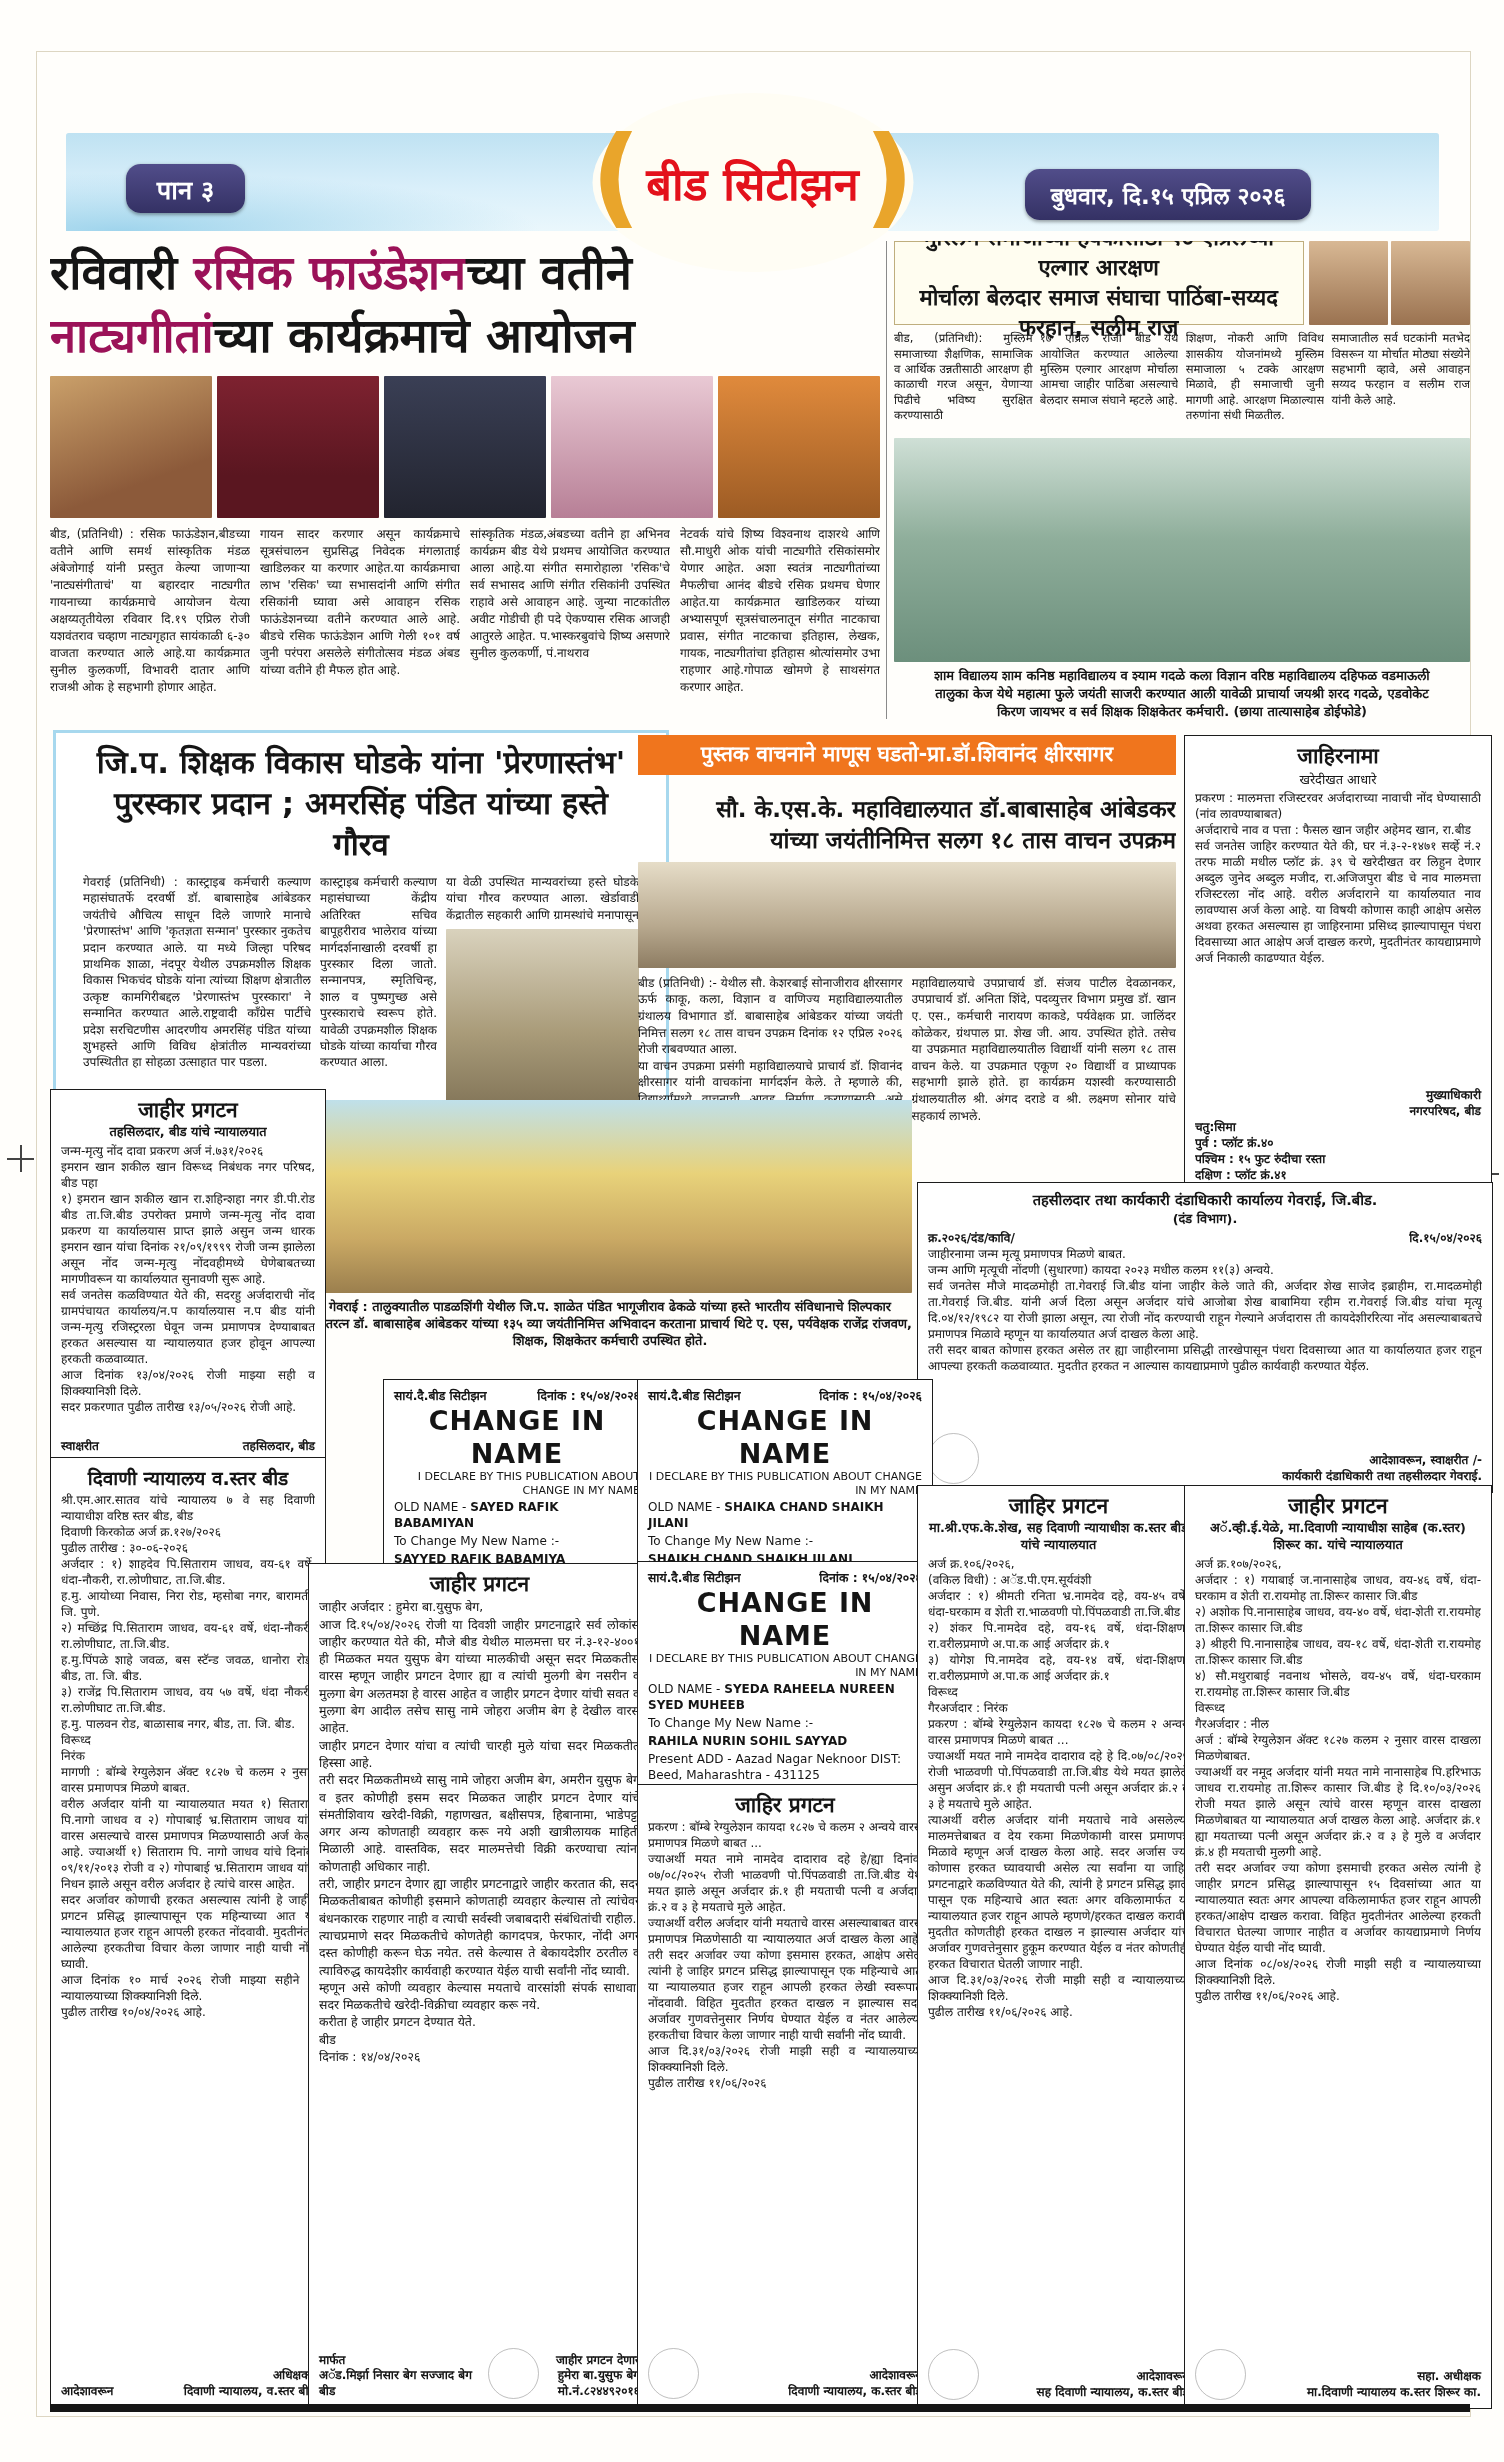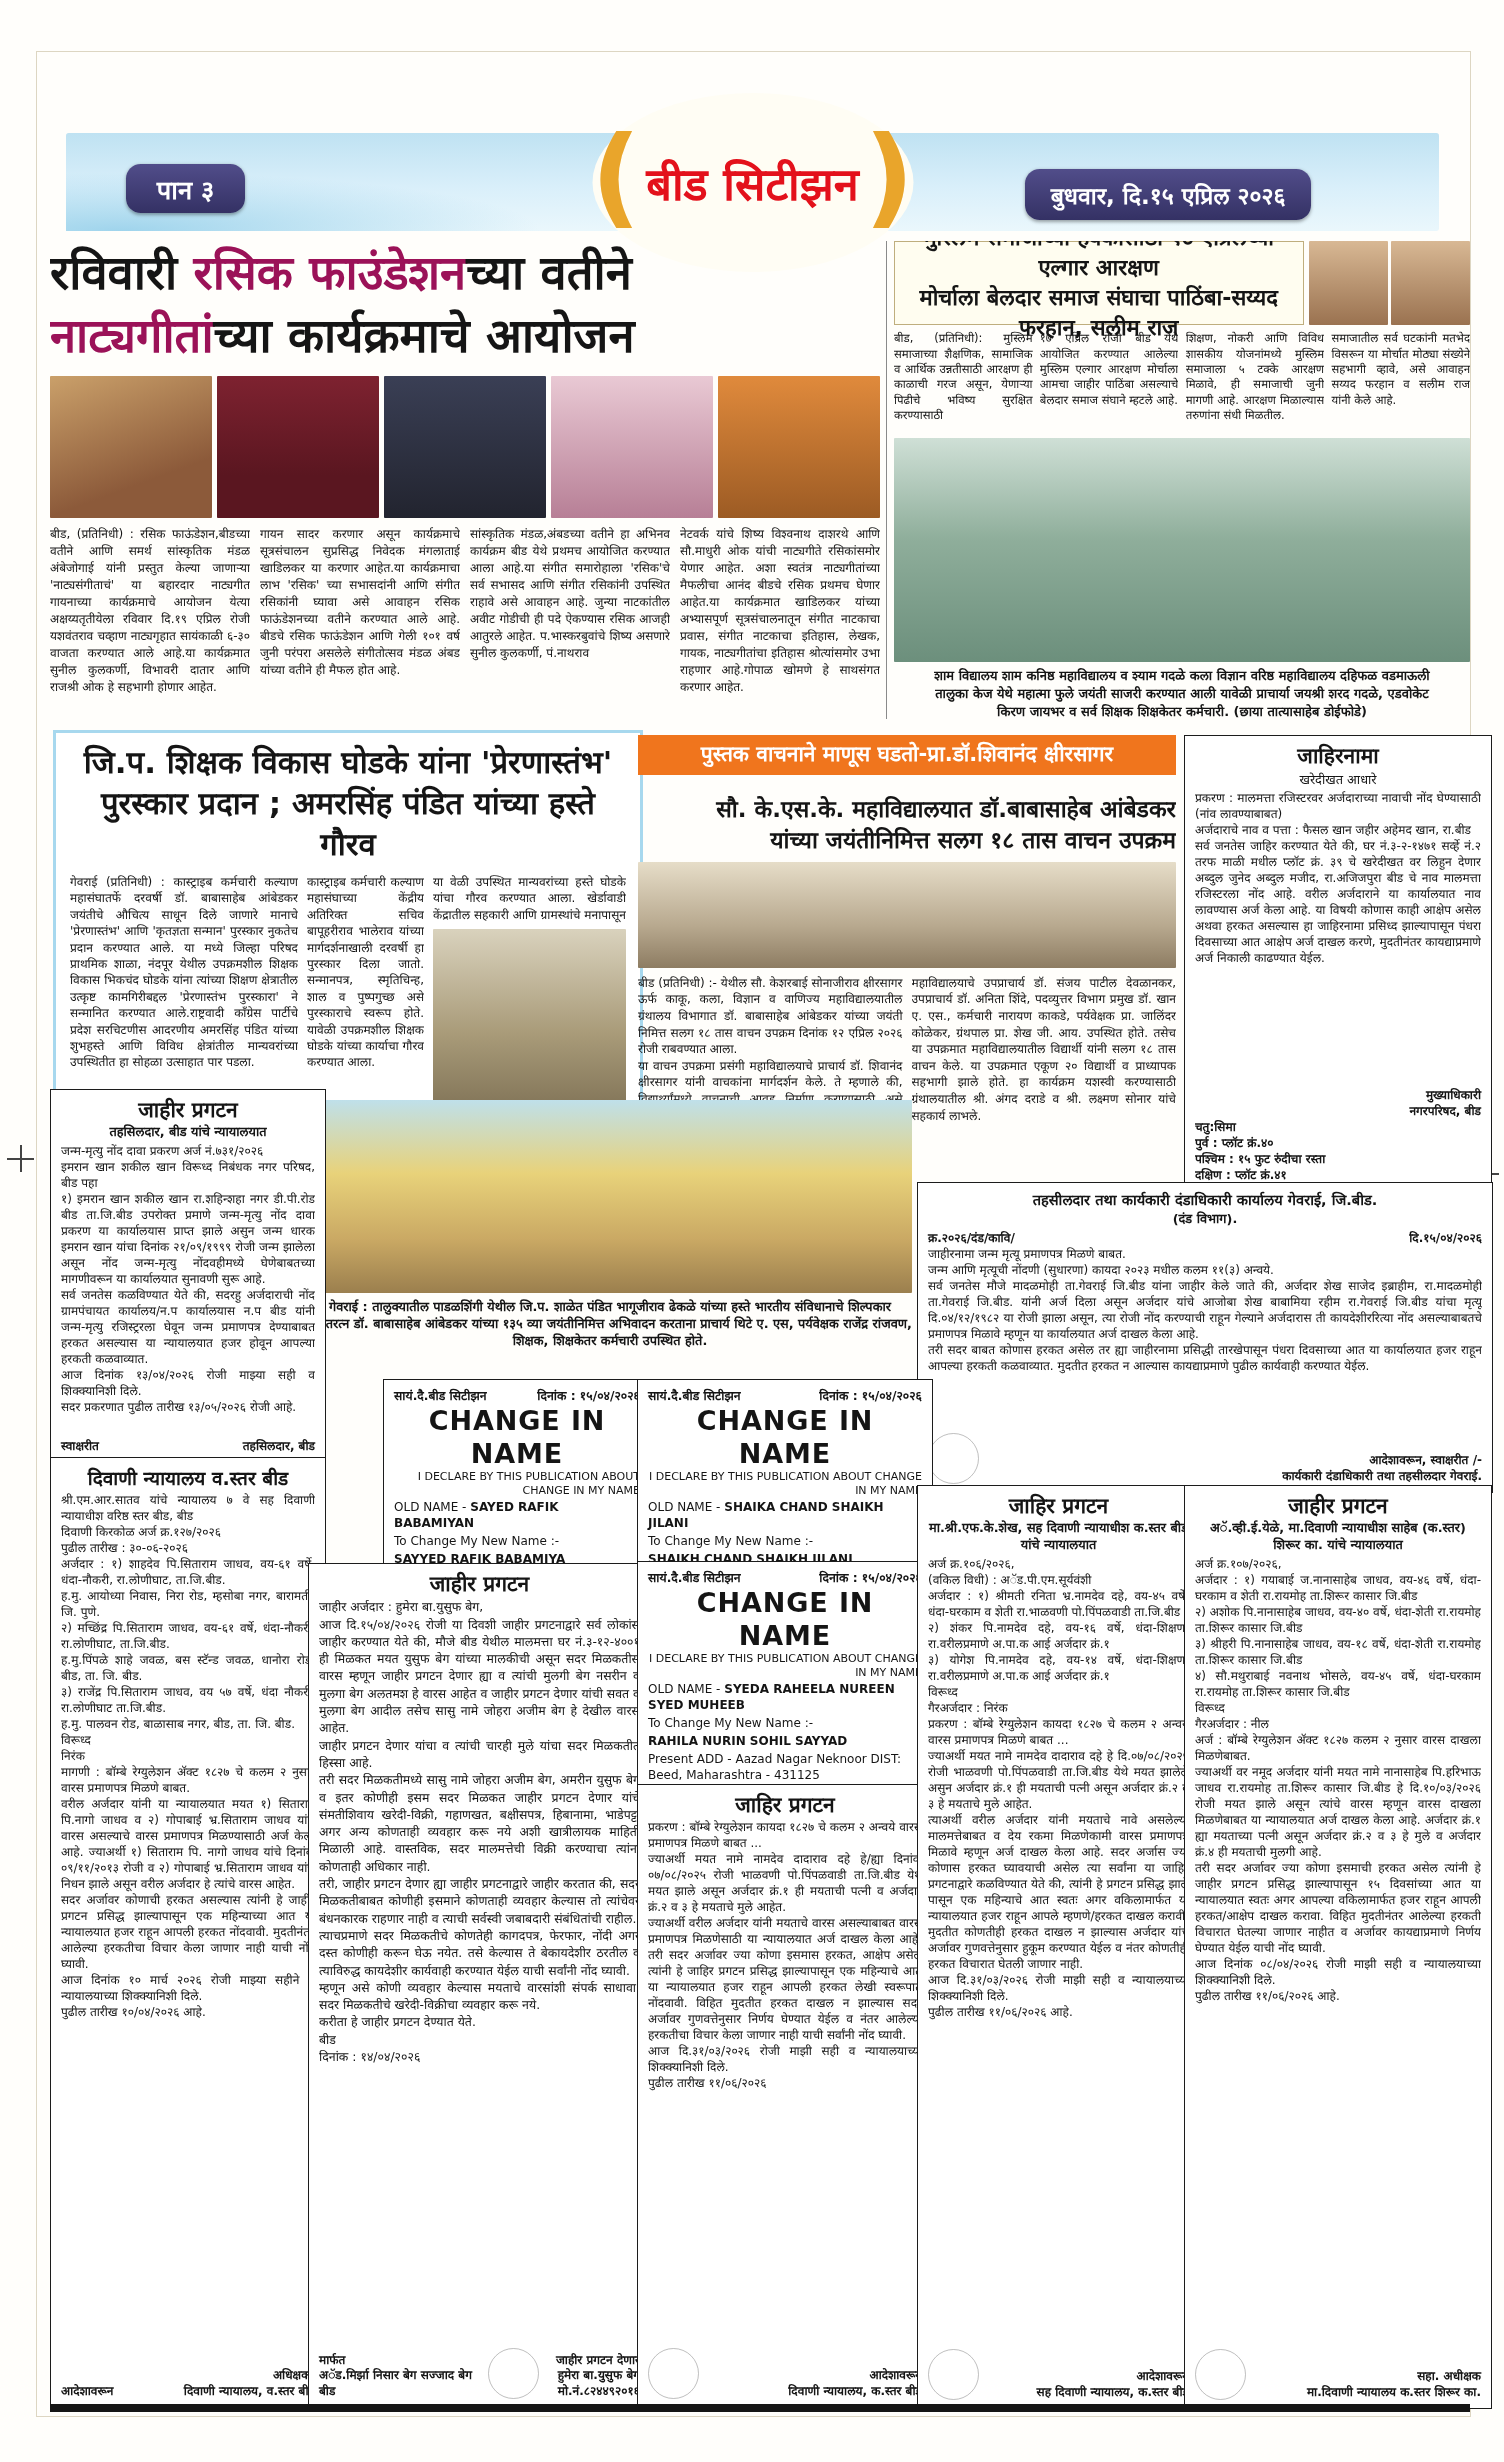--- a/index.html
+++ b/index.html
@@ -40,21 +40,21 @@
   
   .mus-headrow{display:flex;gap:5.5px;height:84px;}
   .mus-headbox{flex:1;border:0.9px solid #bfae7e;background:#fffdf0;display:flex;flex-direction:column;
                align-items:center;justify-content:center;font-weight:bold;font-size:22px;line-height:30px;text-align:center;padding:1.8px 5.5px;}
   .mus-portraits{width:161px;display:flex;gap:3.6px;}
   .mus-portraits .photo{flex:1;}
   .mus-body{display:flex;gap:7.3px;margin-top:6.4px;height:102px;}
   .mus-body>div{flex:1;font-size:11.5px;line-height:15.3px;overflow:hidden;}
   .mus-caption{font-size:13px;line-height:18px;font-weight:bold;text-align:center;margin-top:5.5px;}
   
-  .ta{border:3.6px solid #a7d8ee;background:#fff;padding:9px 14px;}
+  .ta{border:3.6px solid #a7d8ee;background:#fff;padding:9px 27px;}
   .ta-head{text-align:center;font-weight:bold;font-size:31px;line-height:41px;}
   .ta-row{display:flex;gap:9px;margin-top:9px;height:244px;}
   .ta-row .txt{font-size:12px;line-height:16.4px;overflow:hidden;}
   
   .kicker{background:#f0751d;color:#fff;font-weight:bold;font-size:21px;line-height:25.5px;
           text-align:center;padding:7.3px 3.6px;}
   .ksk-head{text-align:right;font-weight:bold;font-size:23px;line-height:31px;margin-top:19px;}
   .ksk-body{display:flex;gap:9px;margin-top:7.3px;height:186px;}
   .ksk-body>div{flex:1;font-size:12px;line-height:16.6px;overflow:hidden;}
   

